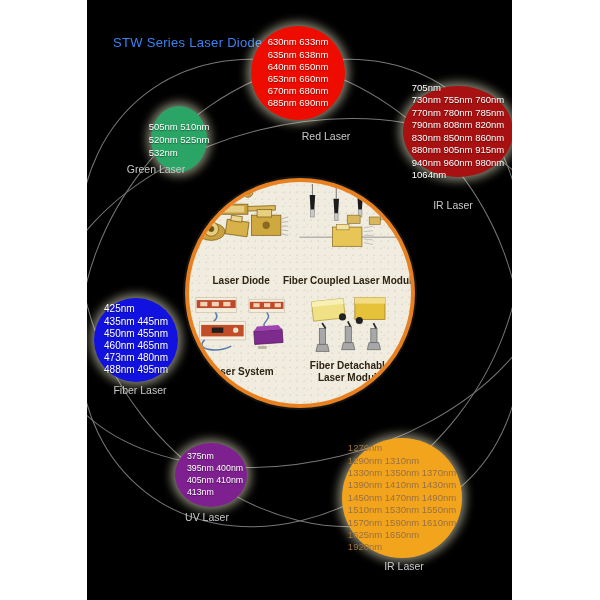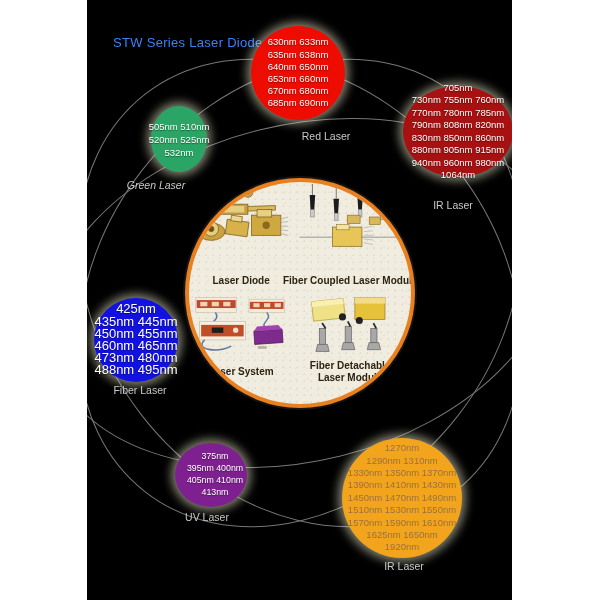--- a/index.html
+++ b/index.html
@@ -2,29 +2,29 @@
 <html><head>
 <meta charset="utf-8">
 <style>
   html,body{margin:0;padding:0;background:#ffffff;}
   body{width:600px;height:600px;position:relative;font-family:"Liberation Sans",sans-serif;overflow:hidden;}
   .stage{position:absolute;left:87px;top:0;width:425px;height:600px;background:#000;overflow:hidden;}
   .title{position:absolute;left:26px;top:7px;color:#3b82f6;font-size:13px;letter-spacing:.3px;margin-top:28px;}
   .orbits{position:absolute;left:0;top:0;z-index:1;}
   .laser-circle{position:absolute;border-radius:50%;display:flex;align-items:center;justify-content:center;
     box-shadow:0 0 10px 4px rgba(255,253,220,.5);z-index:3;}
-  .wl{color:#fff;text-align:center;text-shadow:0 1px 1px rgba(0,0,0,.45);white-space:nowrap;}
+  .wl{color:#fff;text-align:left;text-shadow:0 1px 1px rgba(0,0,0,.45);white-space:nowrap;}
   .c-red{left:164px;top:26px;width:94px;height:94px;}
   .c-red .wl{font-size:9.5px;line-height:12.2px;}
   .c-green{left:36px;top:106px;width:56px;height:66px;margin-left:28px;}
   .c-green .wl{font-size:9.5px;line-height:13px;}
   .c-irnear{left:316px;top:86px;width:110px;height:91px;}
   .c-irnear .wl{font-size:9.5px;line-height:12.5px;}
   .c-blue{left:7px;top:298px;width:84px;height:84px;}
-  .c-blue .wl{font-size:13px;line-height:12.2px;}
+  .c-blue .wl{font-size:10px;line-height:12.2px;}
   .c-uv{left:88px;top:443px;width:64px;height:64px;}
   .c-uv .wl{font-size:8.8px;line-height:11.8px;}
   .c-irfar{left:255px;top:438px;width:120px;height:120px;}
   .c-irfar .wl{font-size:9.5px;line-height:12.4px;text-shadow:none;}
   .circle-label{position:absolute;transform:translateX(-50%);color:#c9c9c9;font-size:10.5px;white-space:nowrap;z-index:3;}
   .center-circle{position:absolute;left:98px;top:178px;width:230px;height:230px;border-radius:50%;
     box-sizing:border-box;border:4px solid #e8801f;z-index:2;
     background-color:#f0ecdf;
     background-image:radial-gradient(#e3ddcb 1px,transparent 1px),radial-gradient(#e8e2d2 1px,transparent 1px);
     background-size:7px 7px,11px 11px;background-position:0 0,3px 5px;
@@ -206,21 +206,21 @@
   </div>
   <div class="circle-label" style="left:211px;top:130px;margin-left:28px;">Red Laser</div>
 
   <div class="laser-circle c-green" style="background-color: rgb(42, 165, 101);">
     <div class="wl">
         <div>505nm 510nm</div>
         <div>520nm 525nm</div>
         <div>532nm</div>
       </div>
   </div>
-  <div class="circle-label" style="left:69px;top:179px;font-style:italic;">Green Laser</div>
+  <div class="circle-label" style="left:69px;top:163px;">Green Laser</div>
 
   <div class="laser-circle c-irnear" style="background-color: rgb(168, 17, 17);">
     <div class="wl">
         <div>705nm</div>
         <div>730nm 755nm 760nm</div>
         <div>770nm 780nm 785nm</div>
         <div>790nm 808nm 820nm</div>
         <div>830nm 850nm 860nm</div>
         <div>880nm 905nm 915nm</div>
         <div>940nm 960nm 980nm</div>

